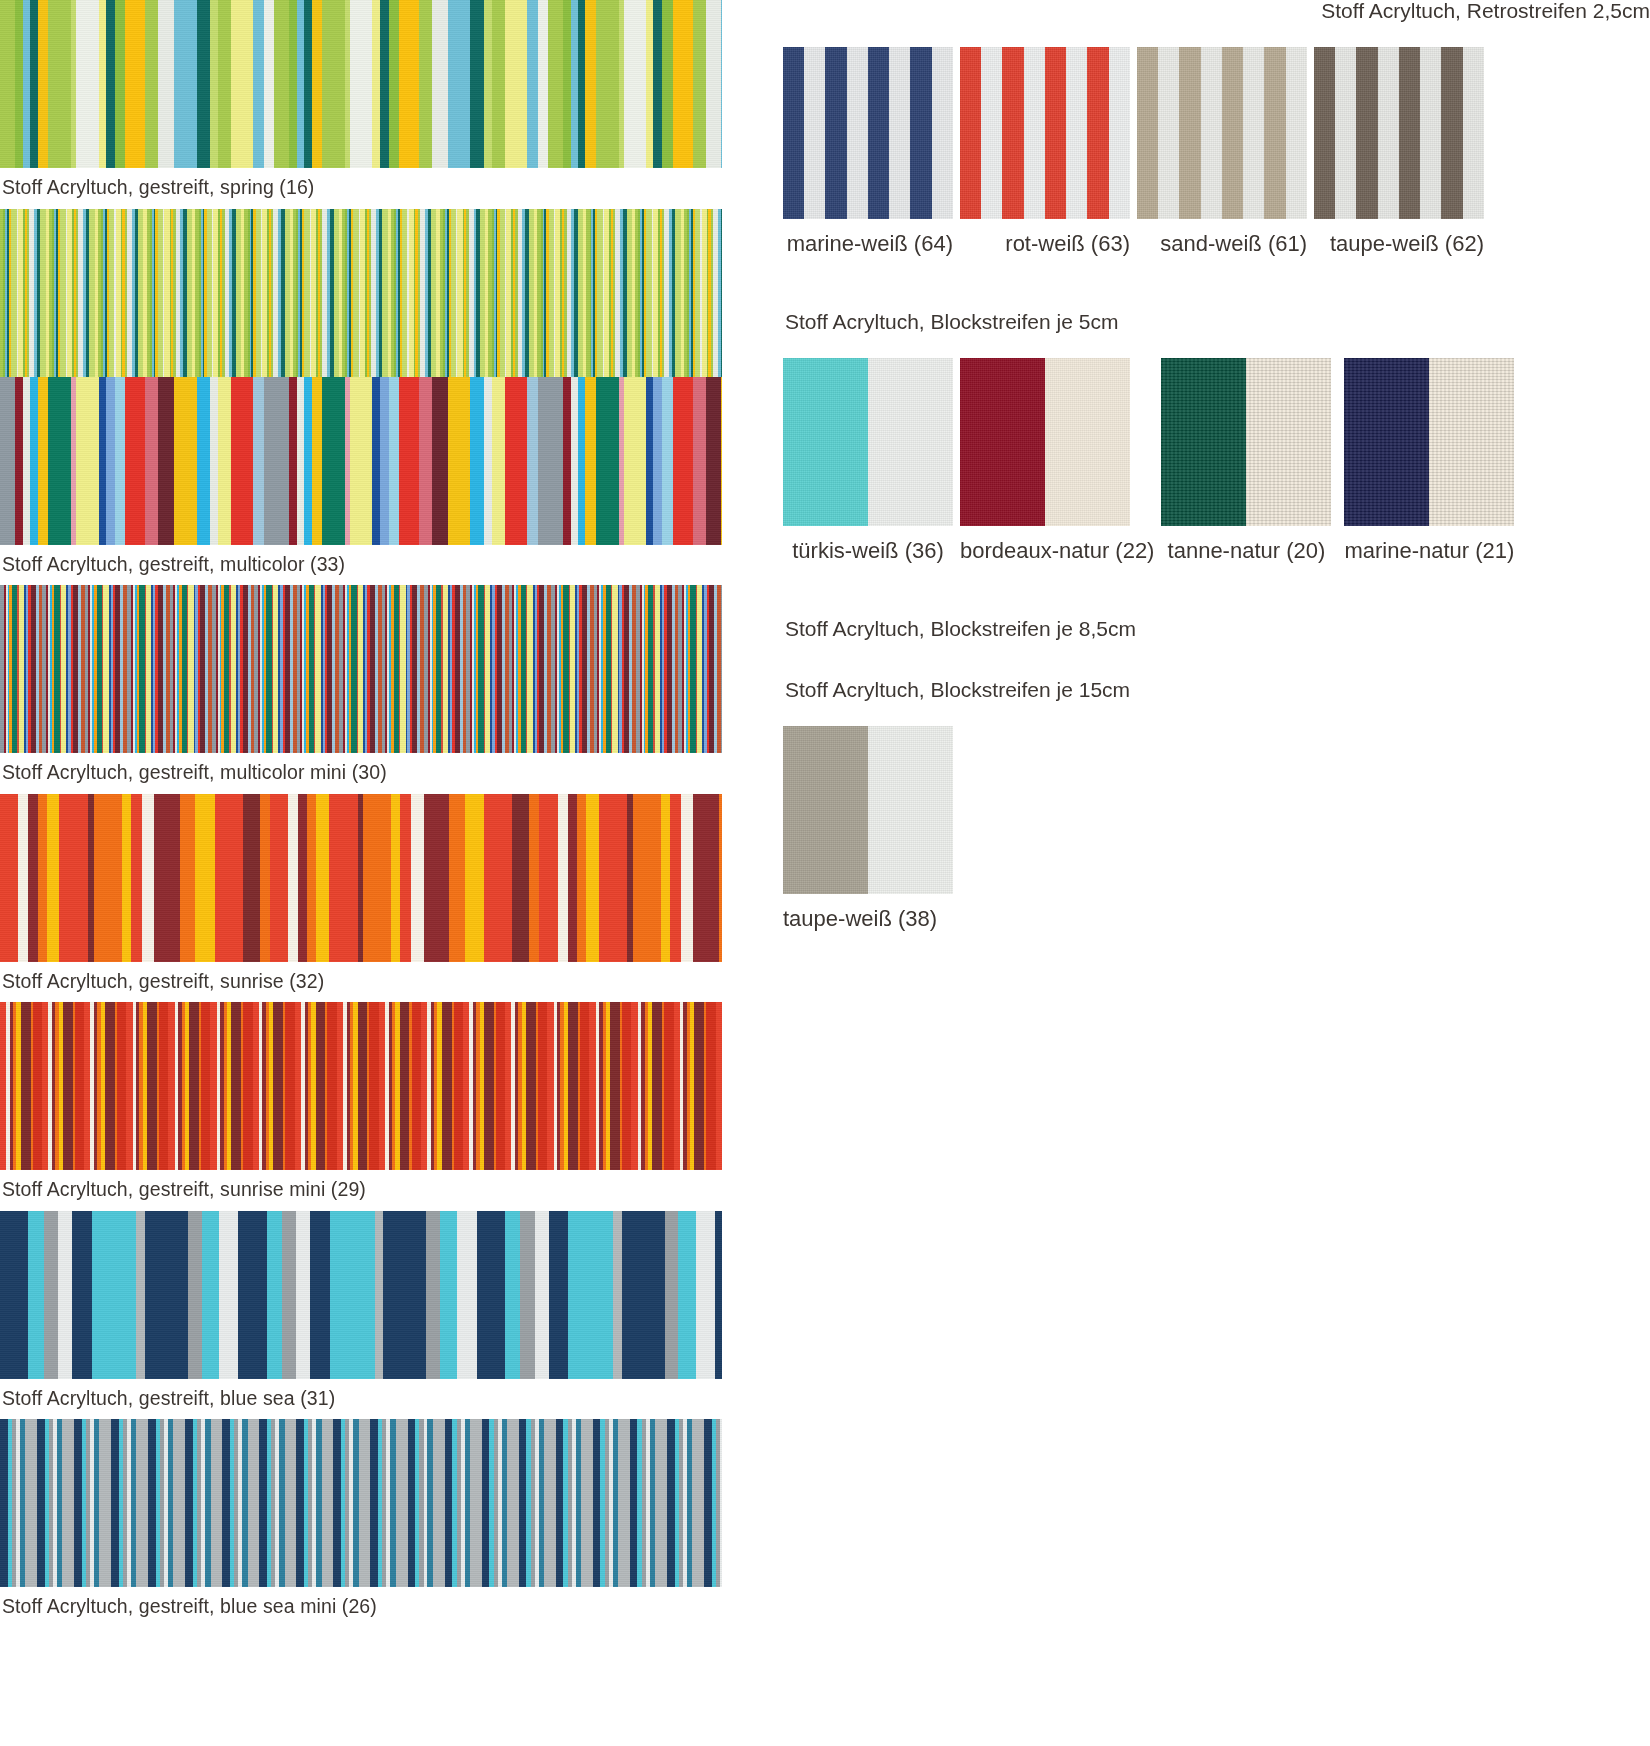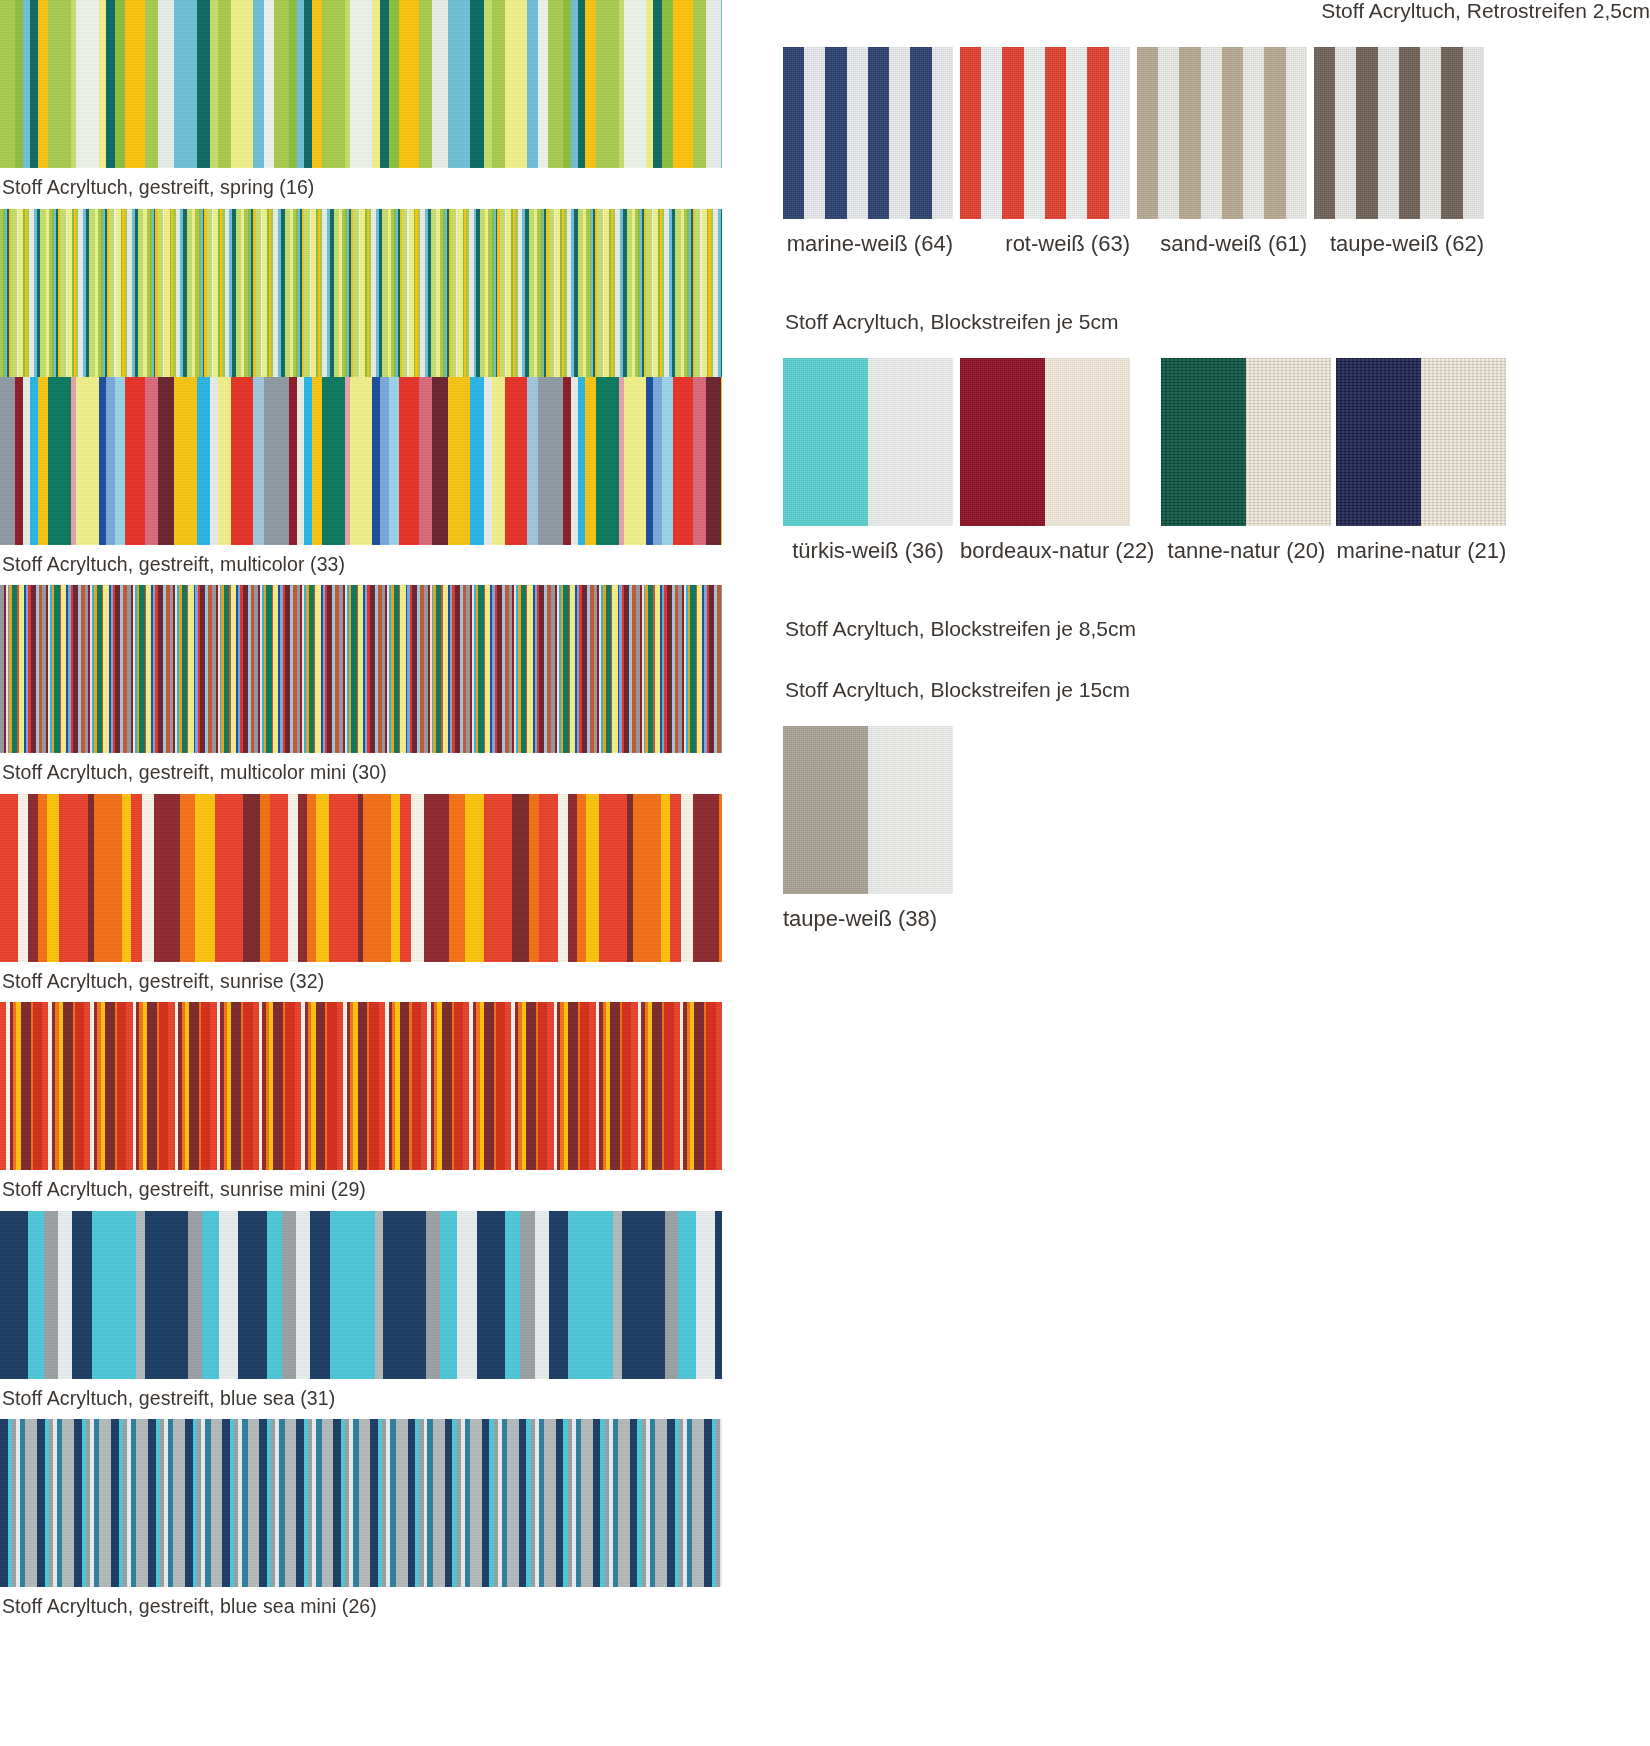--- a/index.html
+++ b/index.html
@@ -143,21 +143,21 @@
         <div class="sec-title">Stoff Acryltuch, Blockstreifen je 5cm</div>
         <div class="swatch-row" style="margin-top: 26px; text-align: center;">
           <div class="swatch-cell" style="margin-right: 7px;">
             <div class="swatch" style="width: 170px; height: 168px; background-image: linear-gradient(to right, rgb(90, 208, 207) 0px, rgb(90, 208, 207) 50%, rgb(236, 238, 236) 50%, rgb(236, 238, 236) 100%);"></div>
             <div class="swatch-label">türkis-weiß (36)</div>
           </div>
           <div class="swatch-cell" style="margin-right: 7px;">
             <div class="swatch" style="width: 170px; height: 168px; background-image: linear-gradient(to right, rgb(142, 17, 38) 0px, rgb(142, 17, 38) 50%, rgb(240, 232, 218) 50%, rgb(240, 232, 218) 100%);"></div>
             <div class="swatch-label">bordeaux-natur (22)</div>
           </div>
-          <div class="swatch-cell" style="margin-right: 5px;">
+          <div class="swatch-cell" style="margin-right: 13px;">
             <div class="swatch texture-weave" style="width: 170px; height: 168px; background-image: linear-gradient(to right, rgb(8, 82, 63) 0px, rgb(8, 82, 63) 50%, rgb(240, 232, 218) 50%, rgb(240, 232, 218) 100%);"></div>
             <div class="swatch-label">tanne-natur (20)</div>
           </div>
           <div class="swatch-cell" style="margin-right: 7px;">
             <div class="swatch texture-weave" style="width: 170px; height: 168px; background-image: linear-gradient(to right, rgb(28, 32, 80) 0px, rgb(28, 32, 80) 50%, rgb(240, 232, 218) 50%, rgb(240, 232, 218) 100%);"></div>
             <div class="swatch-label">marine-natur (21)</div>
           </div>
         </div>
       </div>
       <div class="sec" style="margin-top: 56px;">

